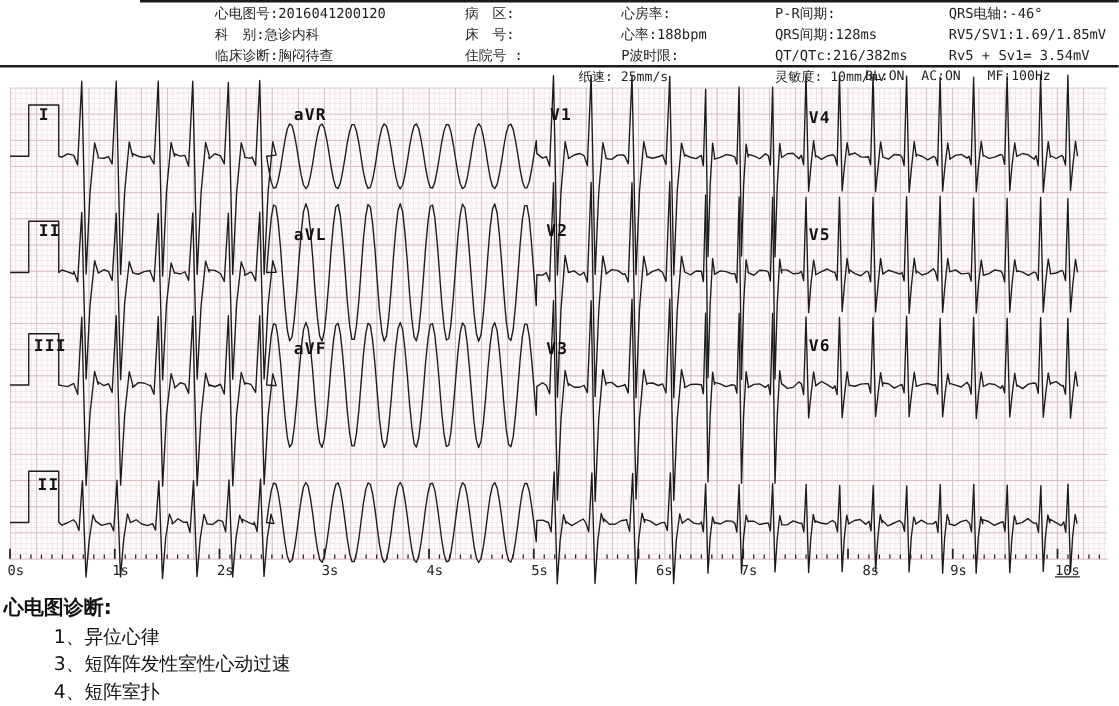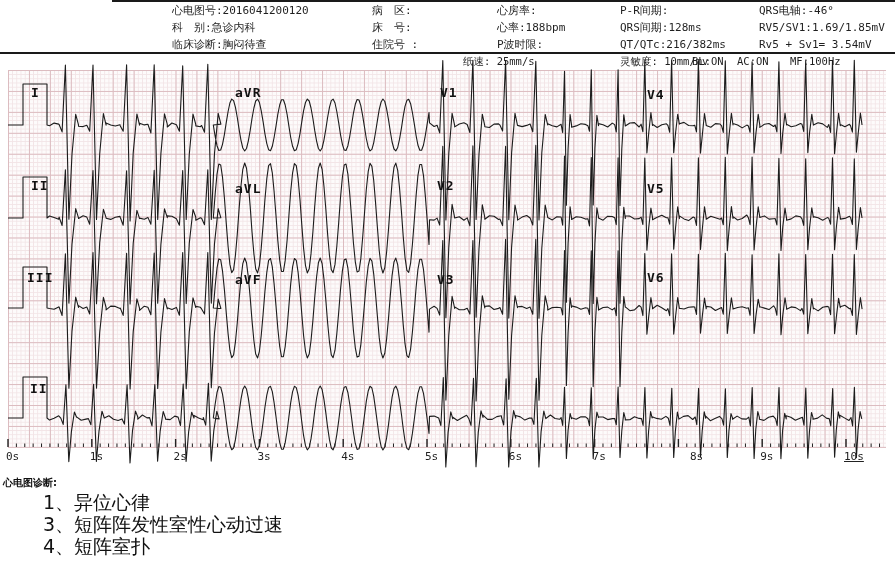--- a/index.html
+++ b/index.html
@@ -18,22 +18,22 @@
       linear-gradient(to right,#dcbcc0 1px,transparent 1px),
       linear-gradient(to bottom,#dcbcc0 1px,transparent 1px),
       linear-gradient(to right,#f2e4e6 1px,transparent 1px),
       linear-gradient(to bottom,#f2e4e6 1px,transparent 1px);
     background-size:20.95px 20.95px,20.95px 20.95px,4.19px 4.19px,4.19px 4.19px;}
   svg.traces{position:absolute;left:0;top:0;width:895px;height:478px;}
   .lead{position:absolute;font-size:13px;font-weight:bold;color:#111;letter-spacing:1px;}
   .tlabel{position:absolute;top:450px;font-size:11px;color:#222;white-space:pre;}
   
   .dx{position:absolute;left:3px;top:476px;font-family:"DejaVu Sans","DejaVu Sans Mono",sans-serif;color:#111;}
-  .dx-title{font-size:10px;font-weight:bold;margin:0 0 3px 0;}
-  .dx-item{font-size:19px;margin:0 0 4px 40px;line-height:18px;}
+  .dx-title{font-size:16px;font-weight:bold;margin:0 0 3px 0;}
+  .dx-item{font-size:15px;margin:0 0 4px 40px;line-height:18px;}
 </style>
 </head>
 <body>
 
 <div class="page">
 
   <div class="hdr-topline"></div>
   <div class="hdr-botline"></div>
   <span class="f" style="left:125px;top:4px">心电图号:2016041200120</span>
   <span class="f" style="left:125px;top:21px">科　别:急诊内科</span>
@@ -185,21 +185,21 @@
   <span class="lead" style="left:647px;top:270px">V6</span>
   <span class="lead" style="left:30px;top:381px">II</span>
 
   <div id="time-labels">
       <span class="tlabel" style="left: 6px;">0s</span>
       <span class="tlabel" style="left: 89.8px;">1s</span>
       <span class="tlabel" style="left: 173.6px;">2s</span>
       <span class="tlabel" style="left: 257.4px;">3s</span>
       <span class="tlabel" style="left: 341.2px; text-align: right;">4s</span>
       <span class="tlabel" style="left: 425px;">5s</span>
-      <span class="tlabel" style="left: 508.8px;">6s</span>
+      <span class="tlabel" style="left: 508.8px; padding-left: 16px;">6s</span>
       <span class="tlabel" style="left: 592.6px;">7s</span>
       <span class="tlabel" style="left: 690px;">8s</span>
       <span class="tlabel" style="left: 760.2px;">9s</span>
       <span class="tlabel" style="left: 844px; text-decoration: underline;">10s</span>
     </div>
 
   <div class="dx">
     <div class="dx-title">心电图诊断:</div>
     <div class="dx-item">1、异位心律</div>
     <div class="dx-item">3、短阵阵发性室性心动过速</div>

